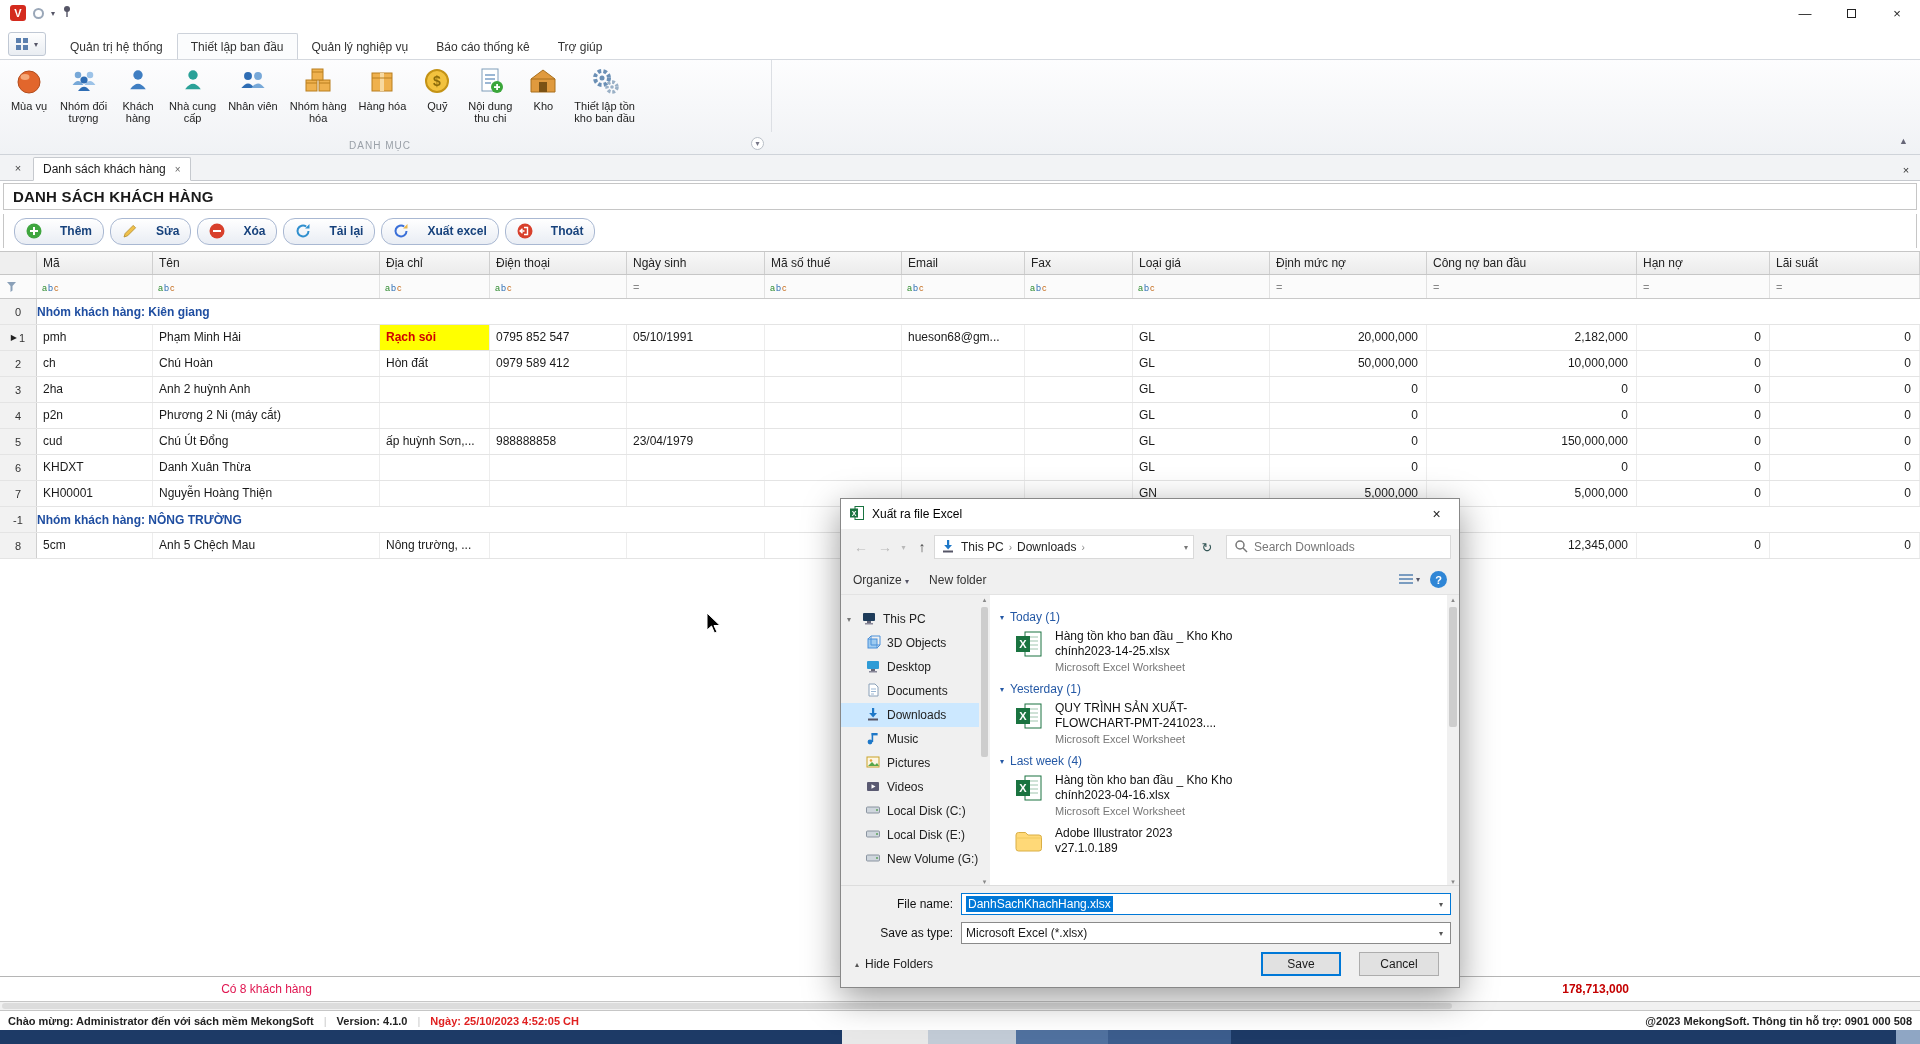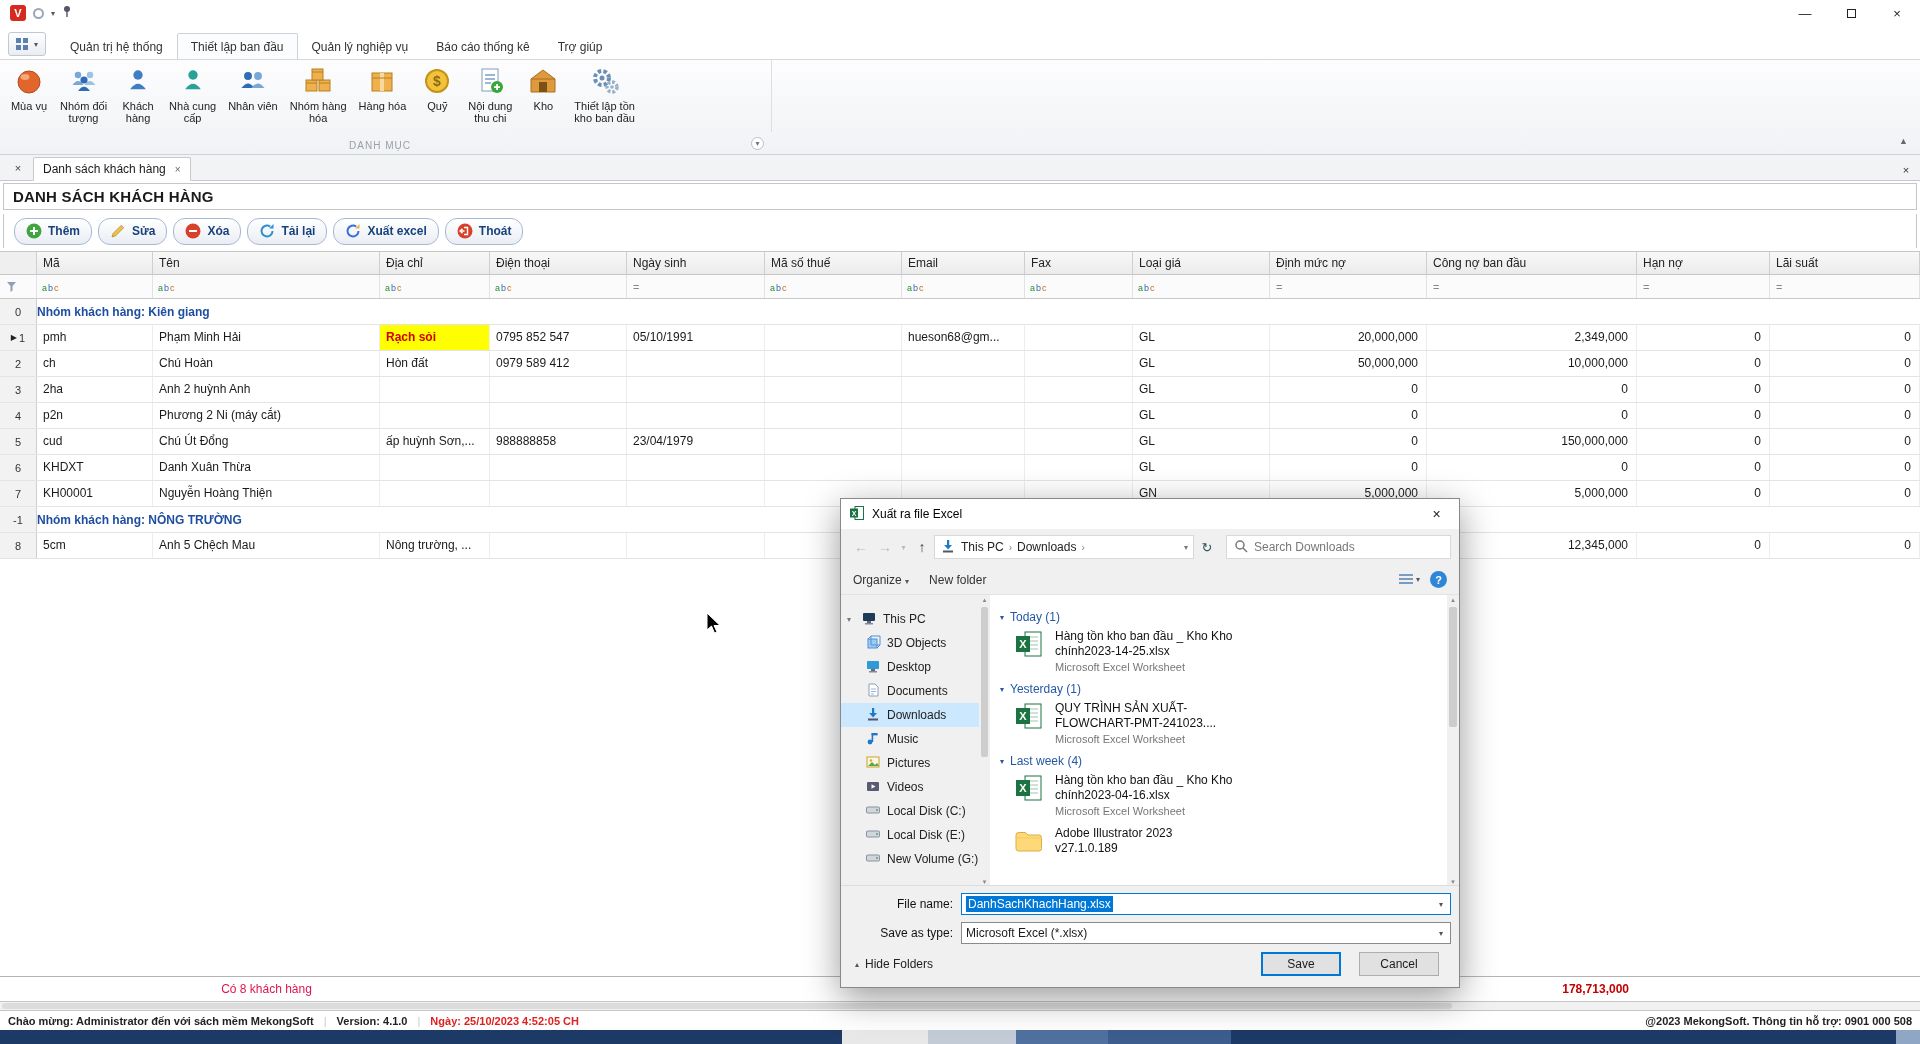--- a/index.html
+++ b/index.html
@@ -45,21 +45,21 @@
   .tabx{font-size:10px;color:#666;}
   .dtx-right{position:absolute;right:4px;bottom:4px;width:20px;text-align:center;color:#333;font-size:11px;}
 
   
   .content{position:absolute;top:181px;left:0;right:0;height:829px;background:#fff;}
   .pthead{position:absolute;top:2px;left:3px;right:3px;height:27px;border:1px solid #c6c6c6;display:flex;align-items:center;
     padding-left:9px;font-weight:bold;font-size:15px;letter-spacing:.2px;background:#fff;}
   .toolbar{position:absolute;top:33px;left:3px;right:3px;height:34px;display:flex;align-items:center;gap:6px;padding-left:10px;
     border-left:1px solid #c6c6c6;border-right:1px solid #c6c6c6;}
   .tbtn{height:27px;border:1px solid #a9b8d2;border-radius:12px;background:linear-gradient(#ffffff,#e9edf4);
-    display:flex;align-items:center;gap:6px;padding:0 11px;font-size:12px;font-weight:bold;color:#17427c;}
+    display:flex;align-items:center;gap:18px;padding:0 11px;font-size:12px;font-weight:bold;color:#17427c;}
 
   
   .grid{position:absolute;top:70px;left:0;right:0;bottom:0;}
   .ghead,.gfilter,.grow{display:flex;width:1920px;}
   .ghead{height:24px;background:linear-gradient(#f8f8f8,#ebebeb);border-top:1px solid #c6c6c6;border-bottom:1px solid #c6c6c6;}
   .hc{border-right:1px solid #cfcfcf;padding:4px 6px;font-size:12px;color:#222;white-space:nowrap;overflow:hidden;}
   .gfilter{height:24px;background:#fbfbfb;border-bottom:1px solid #c9c9c9;}
   .fc{border-right:1px solid #e2e2e2;display:flex;align-items:center;padding-left:5px;color:#888;}
   .grow{height:26px;border-bottom:1px solid #e4e4e4;background:#fff;position:relative;}
   .numc{width:37px;background:#f2f2f2;border-right:1px solid #cfcfcf;display:flex;align-items:center;justify-content:center;
@@ -505,21 +505,21 @@
             <div class="dc" style="width: 116px;">pmh</div>
             <div class="dc" style="width: 227px;">Phạm Minh Hải</div>
             <div class="dc hl" style="width: 110px;">Rạch sỏi</div>
             <div class="dc" style="width: 137px;">0795 852 547</div>
             <div class="dc" style="width: 138px;">05/10/1991</div>
             <div class="dc" style="width: 137px;"></div>
             <div class="dc" style="width: 123px;">hueson68@gm...</div>
             <div class="dc" style="width: 108px;"></div>
             <div class="dc" style="width: 137px;">GL</div>
             <div class="dc num" style="width: 157px;">20,000,000</div>
-            <div class="dc num" style="width: 210px;">2,349,000</div>
+            <div class="dc num" style="width: 210px;">2,182,000</div>
             <div class="dc num" style="width: 133px;">0</div>
             <div class="dc num" style="width: 150px;">0</div>
           </div>
           <div class="grow">
             <div class="numc">
               <span>2</span>
             </div>
             <div class="dc" style="width: 116px;">ch</div>
             <div class="dc" style="width: 227px;">Chú Hoàn</div>
             <div class="dc" style="width: 110px;">Hòn đất</div>

